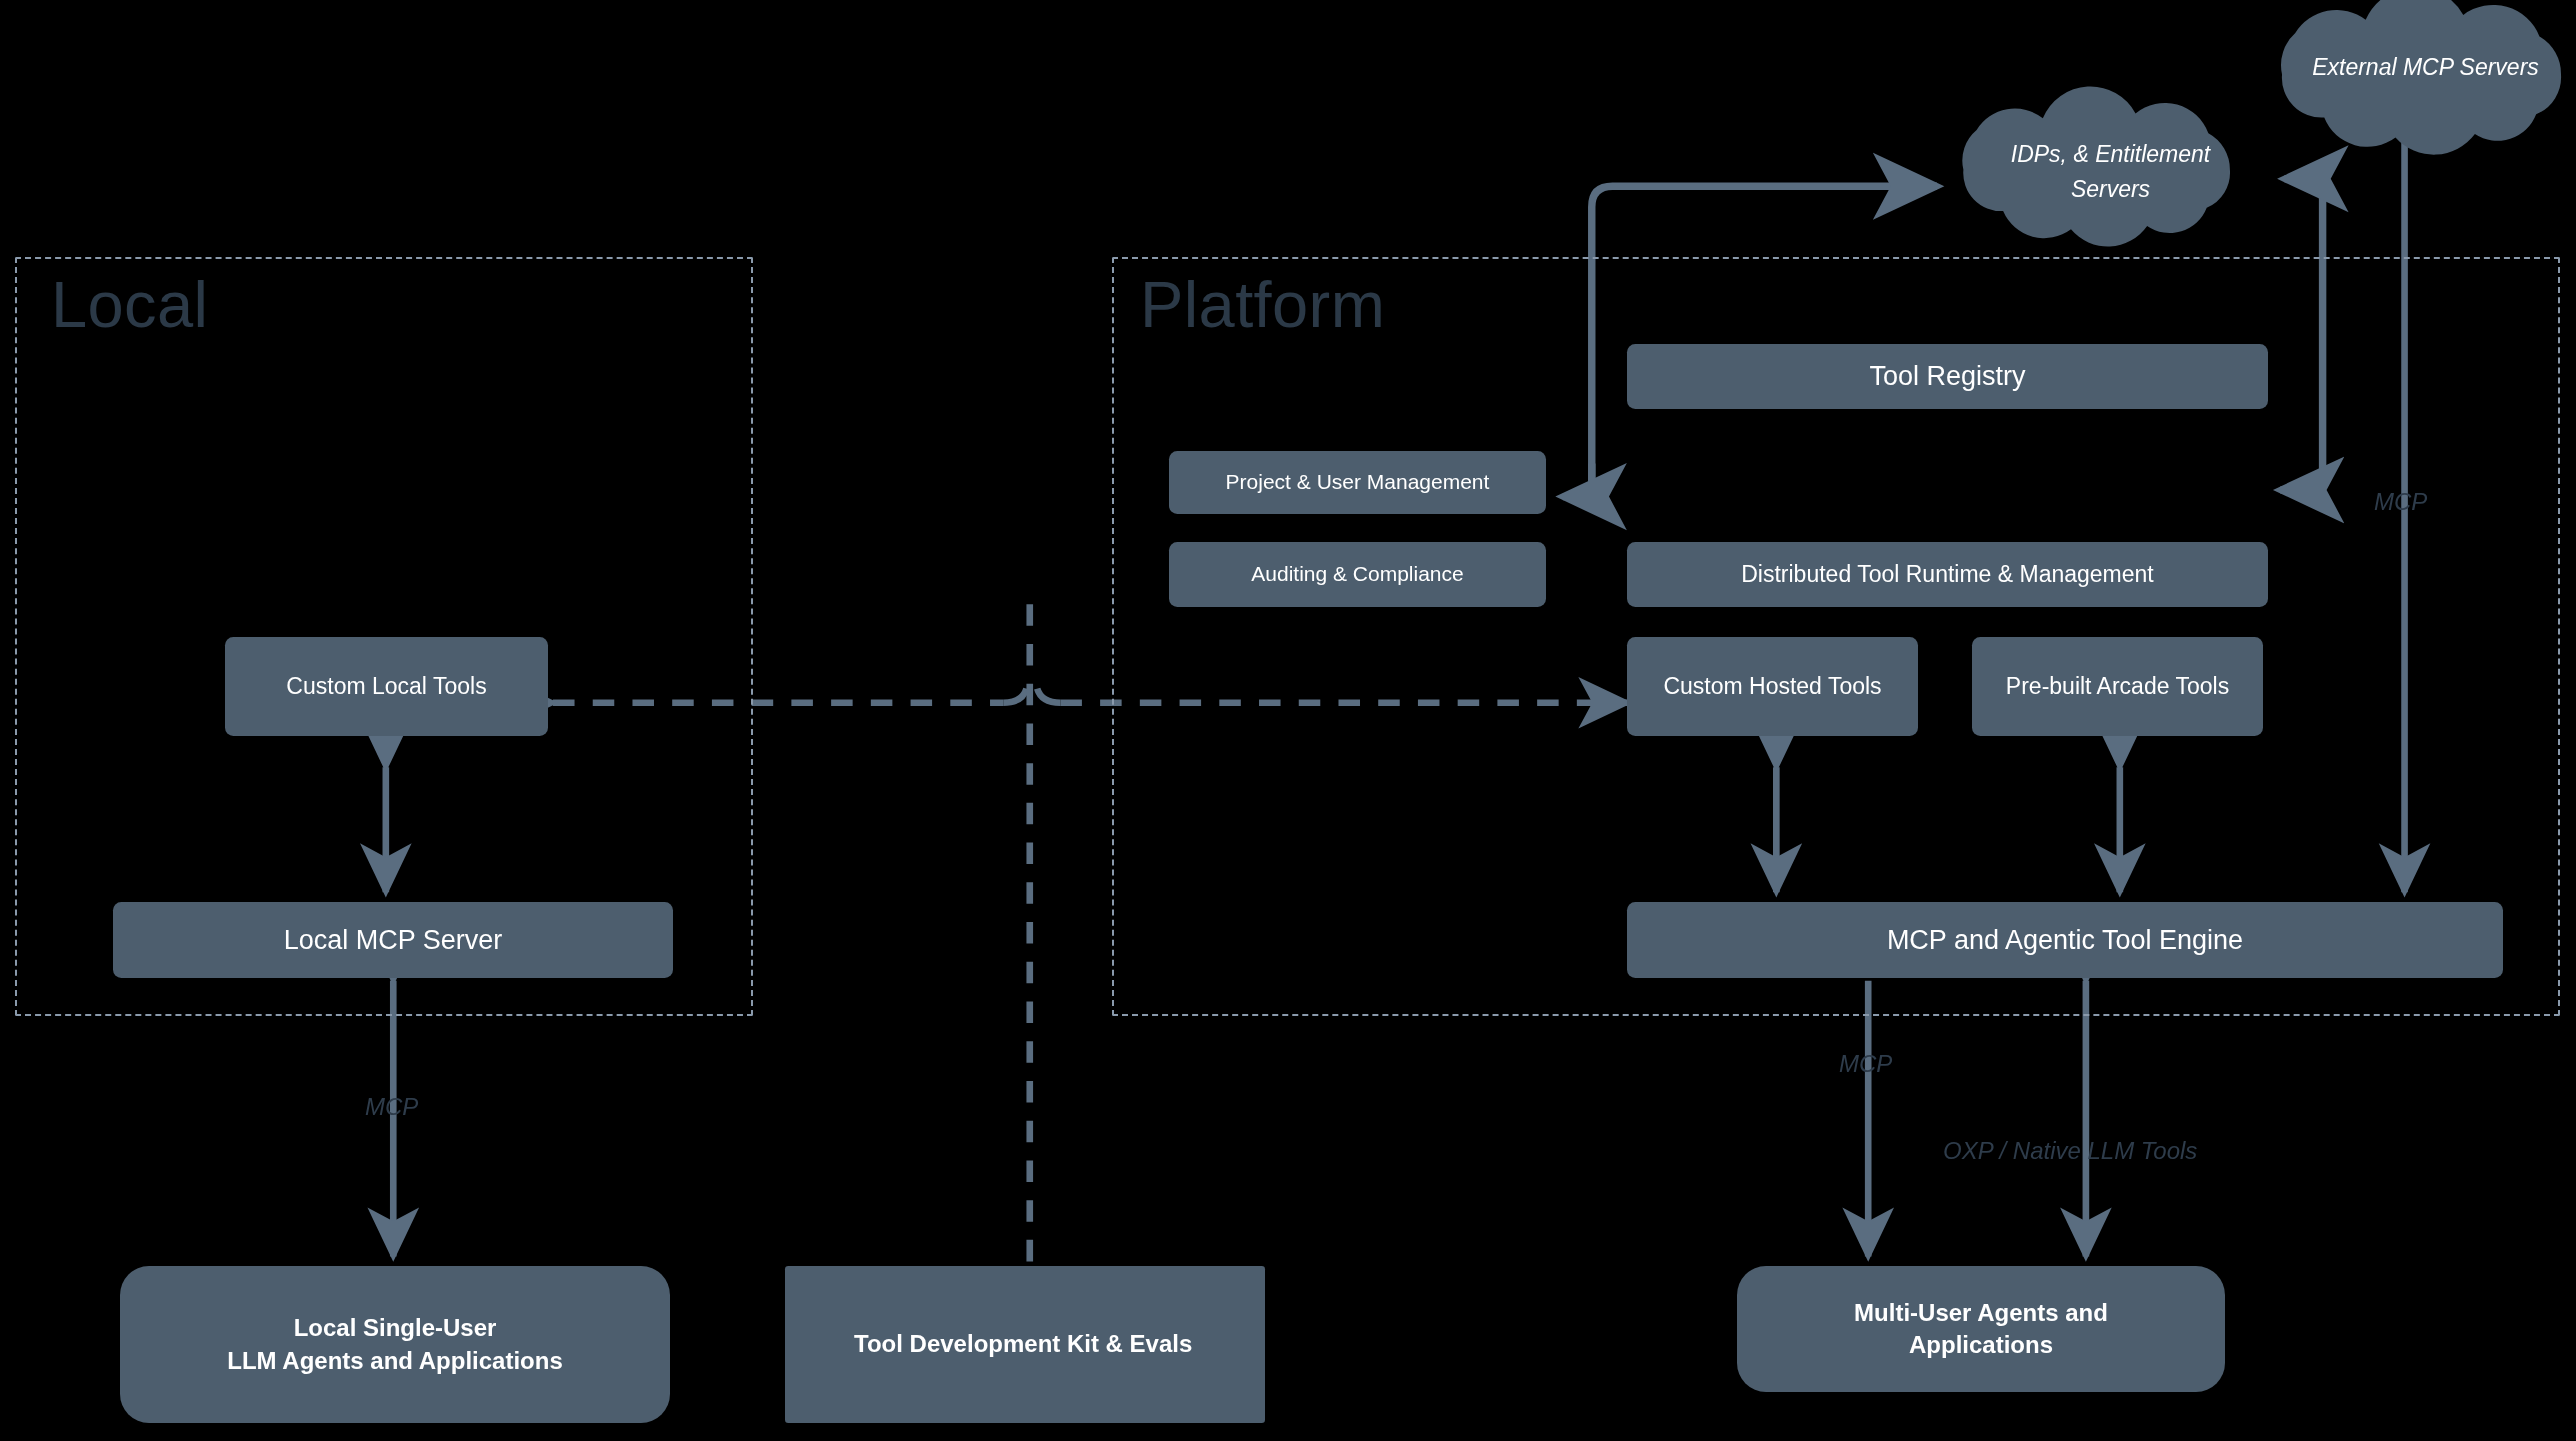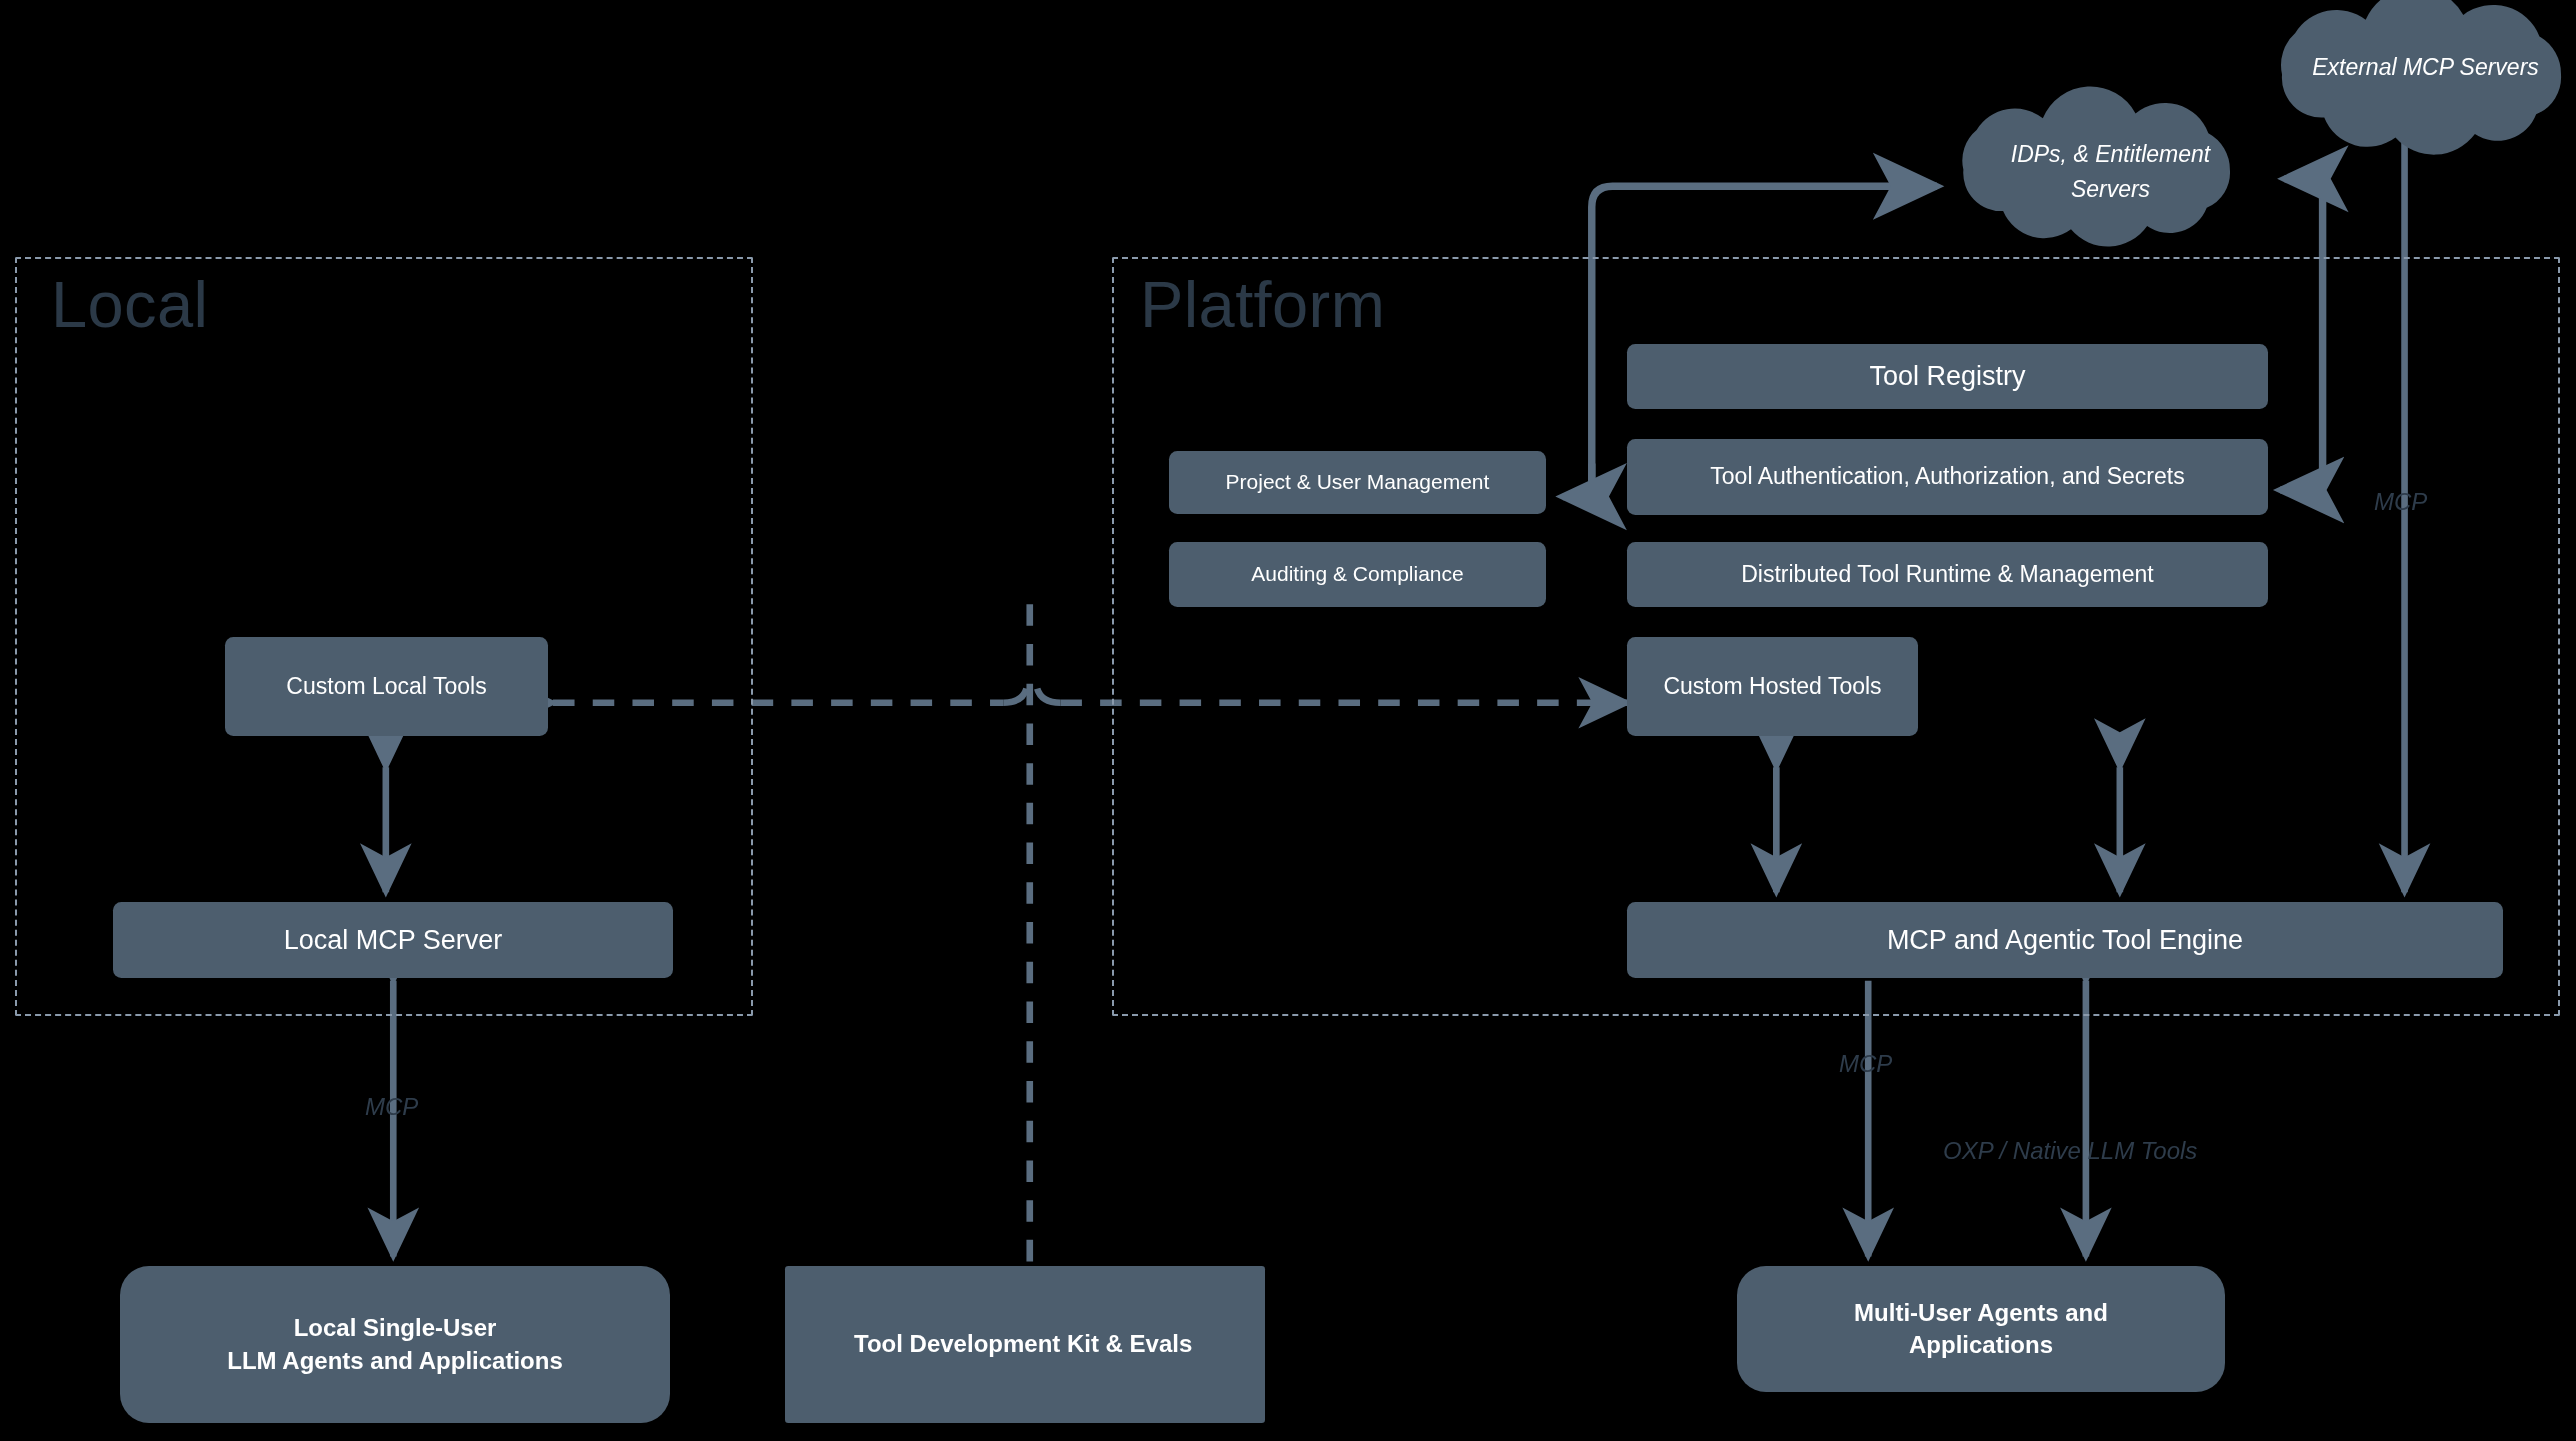--- a/index.html
+++ b/index.html
@@ -179,28 +179,28 @@
 Servers</div>
 
   <div class="node med" style="left:225px;top:637px;width:323px;height:99px;">Custom Local Tools</div>
 
   <div class="node big" style="left:113px;top:902px;width:560px;height:76px;">Local MCP Server</div>
 
   <div class="node big" style="left:1627px;top:344px;width:641px;height:65px;">Tool Registry</div>
 
   <div class="node small" style="left:1169px;top:451px;width:377px;height:63px;">Project &amp; User Management</div>
 
-  <div class="node med" style="left:1627px;top:439px;width:641px;height:76px;">Tool Authentication, Authorization, and Secrets</div>
 
   <div class="node small" style="left:1169px;top:542px;width:377px;height:65px;">Auditing &amp; Compliance</div>
 
   <div class="node med" style="left:1627px;top:542px;width:641px;height:65px;">Distributed Tool Runtime &amp; Management</div>
 
   <div class="node med" style="left:1627px;top:637px;width:291px;height:99px;">Custom Hosted Tools</div>
 
+  <div class="node med" style="left:1972px;top:637px;width:291px;height:99px;">Pre-built Arcade Tools</div>
 
   <div class="node big" style="left:1627px;top:902px;width:876px;height:76px;">MCP and Agentic Tool Engine</div>
 
   <div class="node bold pill" style="left:120px;top:1266px;width:550px;height:157px;white-space:pre-line;">Local Single-User
 LLM Agents and Applications</div>
 
   <div class="node bold sq" style="left:785px;top:1266px;width:480px;height:157px;white-space:pre-line;">Tool Development Kit &amp; Evals</div>
 
   <div class="node bold pill" style="left:1737px;top:1266px;width:488px;height:126px;white-space:pre-line;">Multi-User Agents and
 Applications</div>

